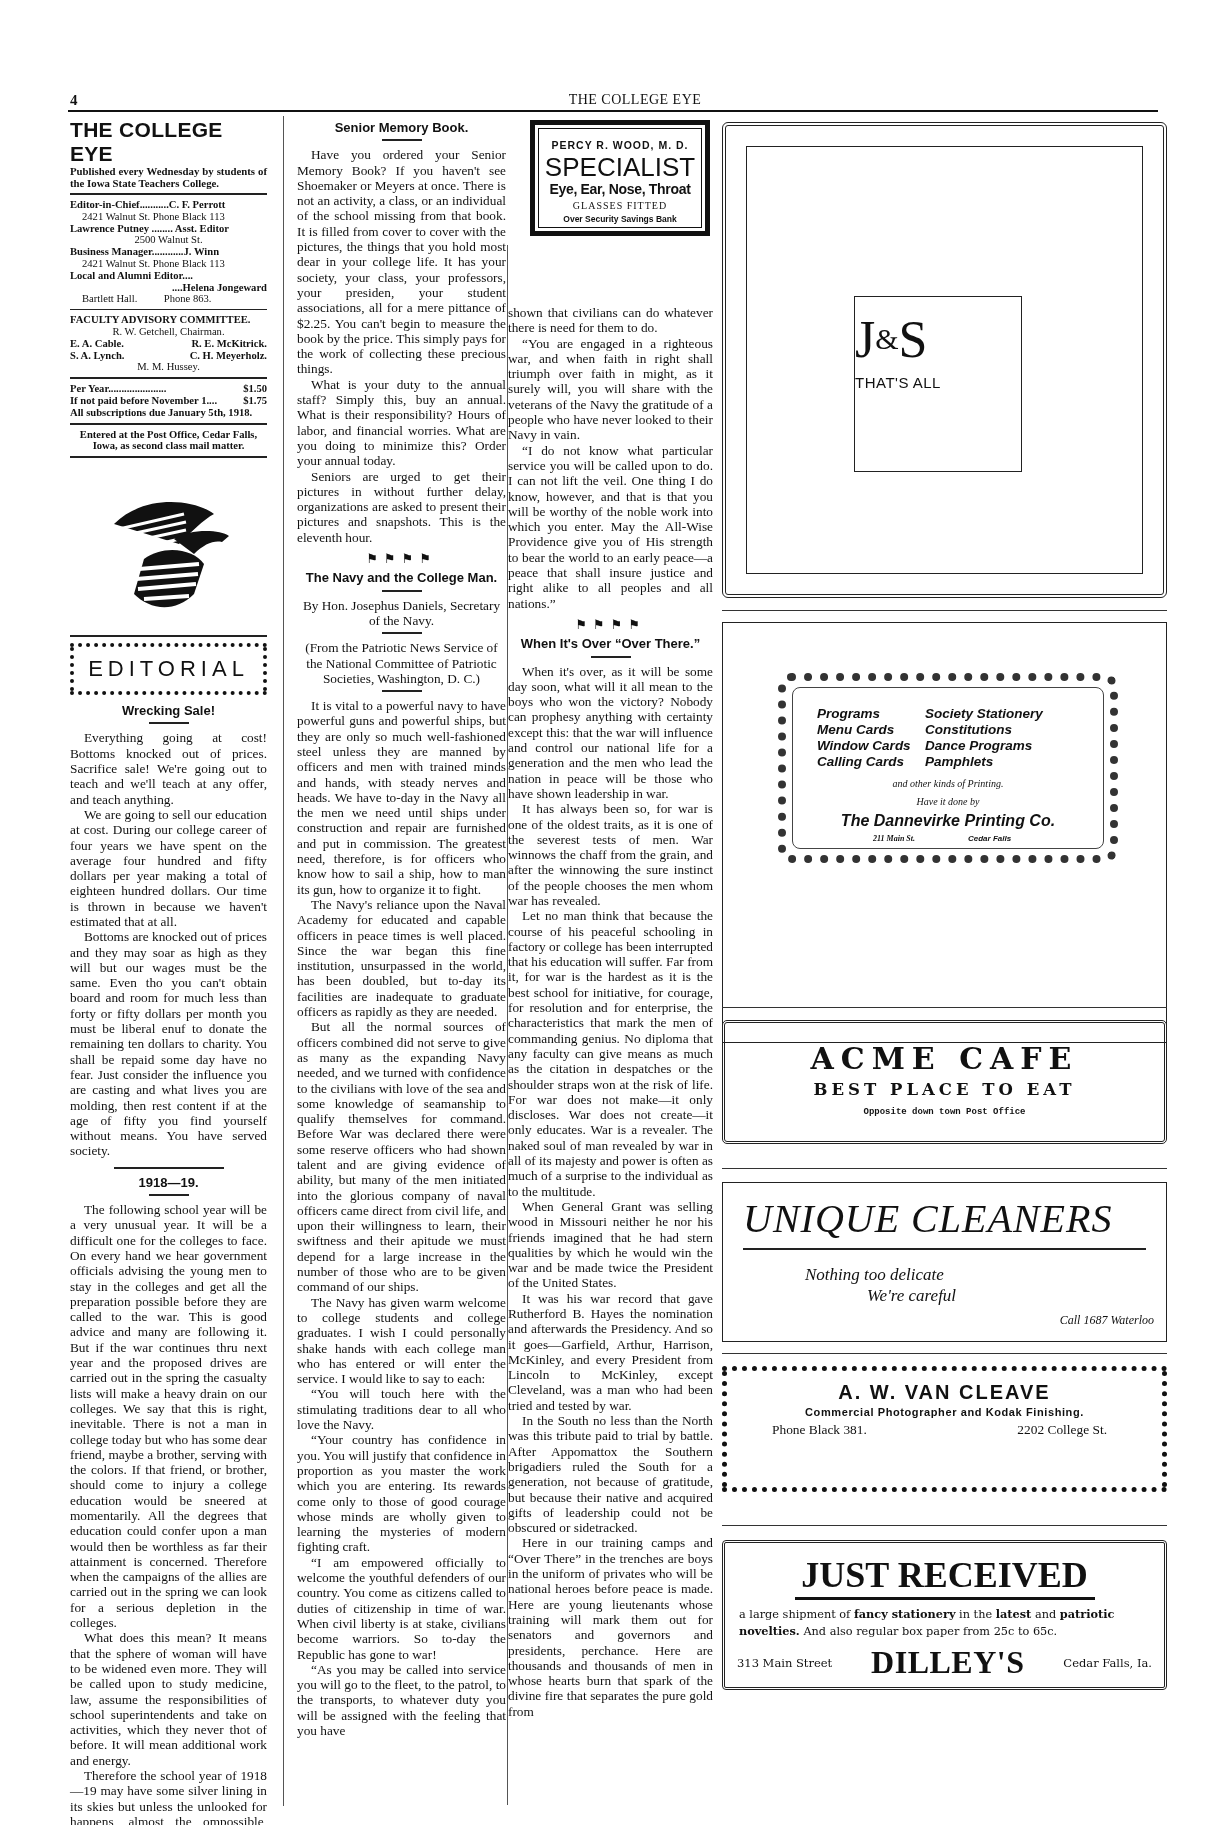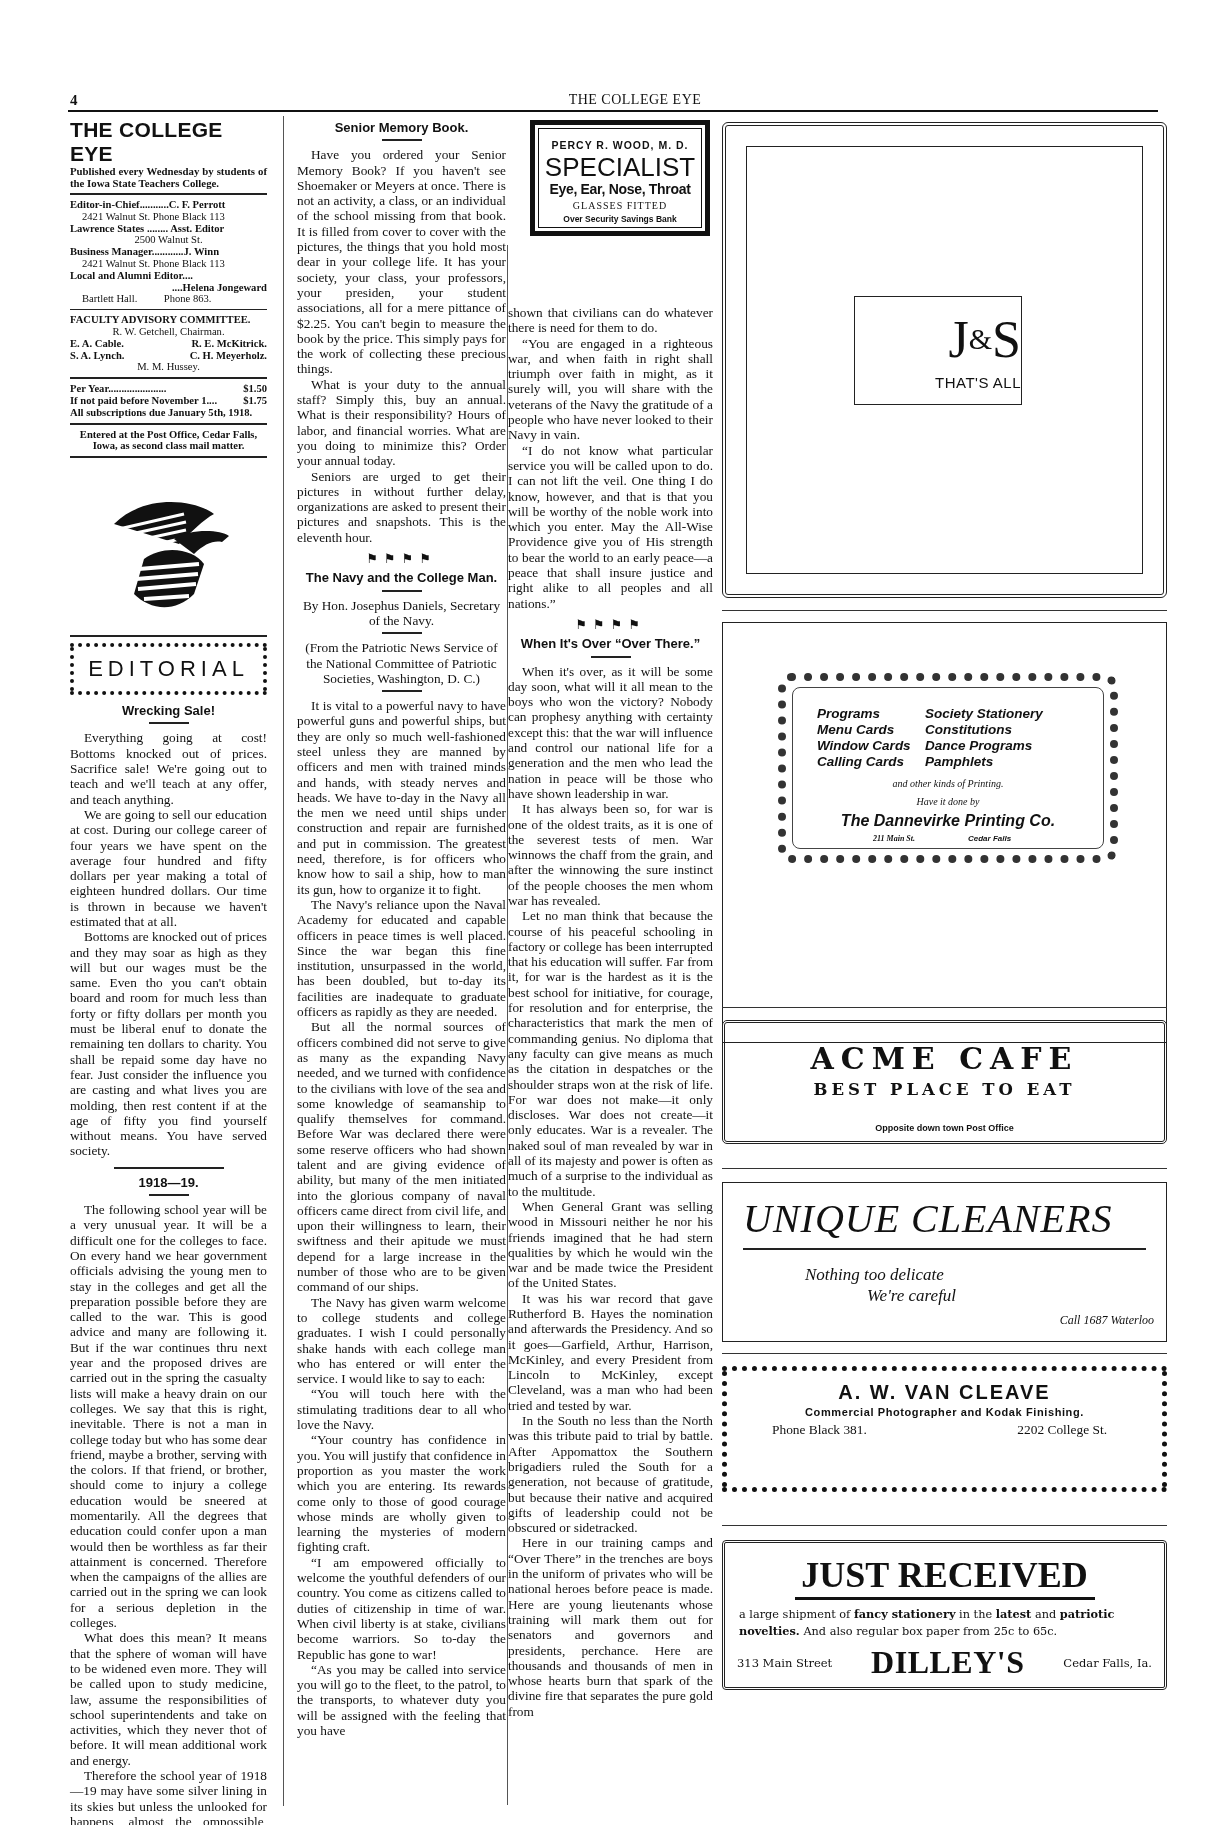--- a/index.html
+++ b/index.html
@@ -42,41 +42,41 @@
   .ad-specialist { position: absolute; left: 530px; top: 120px; width: 180px; height: 116px; border: 5px solid #111; outline: 1px solid #111; outline-offset: -9px; text-align: center; }
   .spec-name { font-family: "Liberation Sans", sans-serif; font-weight: bold; font-size: 10.5px; letter-spacing: 1px; margin-top: 14px; }
   .spec-title { font-family: "Liberation Sans", sans-serif; font-size: 26px; line-height: 28px; margin-top: 2px; }
   .spec-sub { font-family: "Liberation Sans", sans-serif; font-weight: bold; font-size: 14px; letter-spacing: -0.3px; }
   .spec-glasses { font-size: 10px; letter-spacing: 1px; margin-top: 3px; }
   .spec-over { font-family: "Liberation Sans", sans-serif; font-weight: bold; font-size: 8.5px; margin-top: 3px; }
 
   .right { position: absolute; left: 722px; width: 445px; }
   .ad-js-outer { top: 122px; height: 476px; border: 4px double #222; border-radius: 6px; }
   .ad-js-inner { position: absolute; left: 20px; top: 20px; right: 20px; bottom: 20px; border: 1.5px solid #222; }
-  .js-box { position: absolute; left: 128px; top: 170px; width: 168px; height: 109px; border: 1.5px solid #222; text-align: right; }
+  .js-box { position: absolute; left: 128px; top: 170px; width: 168px; height: 176px; border: 1.5px solid #222; text-align: left; }
   .js-logo { font-size: 52px; line-height: 60px; margin-top: 12px; }
   .js-logo .amp { font-size: 30px; vertical-align: 8px; }
   .js-tag { font-family: "Liberation Sans", sans-serif; font-size: 15px; letter-spacing: 0.5px; margin-top: 4px; }
 
   .hsep { position: absolute; left: 722px; width: 445px; height: 1px; background: #333; }
 
   .ad-print-outer { top: 622px; height: 421px; border: 1.5px solid #222; }
   .print-frame { position: absolute; left: 55px; top: 50px; width: 340px; height: 190px; border: 8px dotted #333; border-radius: 14px; }
   .print-inner { position: absolute; left: 6px; top: 6px; right: 6px; bottom: 6px; border: 1px solid #444; border-radius: 8px; }
   .print-grid { position: absolute; left: 24px; top: 18px; display: grid; grid-template-columns: 108px 150px; font-family: "Liberation Sans", sans-serif; font-style: italic; font-weight: bold; font-size: 13.5px; line-height: 16px; }
   .print-other { position: absolute; left: 0; right: 0; top: 90px; text-align: center; font-style: italic; font-size: 10px; }
   .print-have { position: absolute; left: 0; right: 0; top: 108px; text-align: center; font-style: italic; font-size: 10px; }
   .print-co { position: absolute; left: 0; right: 0; top: 124px; text-align: center; font-style: italic; font-family: "Liberation Sans", sans-serif; font-weight: bold; font-size: 16px; }
   .print-addr { position: absolute; left: 80px; top: 146px; font-style: italic; font-size: 8px; font-weight: bold; }
   .print-city { position: absolute; left: 175px; top: 146px; font-style: italic; font-size: 8px; font-weight: bold; font-family: "Liberation Sans", sans-serif; }
 
   .ad-acme { top: 1020px; height: 124px; border: 3px double #222; border-radius: 5px; text-align: center; }
   .acme-title { font-family: "DejaVu Serif", serif; font-weight: bold; font-size: 30px; letter-spacing: 7px; margin-top: 18px; }
   .acme-sub { font-family: "DejaVu Serif", serif; font-weight: bold; font-size: 16.5px; letter-spacing: 4px; margin-top: 4px; }
-  .acme-loc { font-family: Liberation Sans, sans-serif; font-weight: bold; font-size: 9px; margin-top: 24px; }
+  .acme-loc { font-family: Liberation Mono, monospace; font-weight: bold; font-size: 9px; margin-top: 8px; }
 
   .ad-unique { top: 1182px; height: 160px; border: 1.5px solid #222; }
   .unique-title { position: absolute; left: 20px; right: 20px; top: 12px; text-align: left; font-family: "Liberation Serif", serif; font-style: italic; font-size: 40px; letter-spacing: 1px; padding-bottom: 6px; border-bottom: 2px solid #222; }
   .unique-line1 { position: absolute; left: 82px; top: 82px; font-style: italic; font-size: 17px; }
   .unique-line2 { position: absolute; left: 144px; top: 103px; font-style: italic; font-size: 17px; }
   .unique-call { position: absolute; right: 12px; top: 130px; font-style: italic; font-size: 12px; }
 
   .ad-vancleave { top: 1366px; height: 126px; border-top: 5px dotted #111; border-bottom: 5px dotted #111; }
   .ad-vancleave::before, .ad-vancleave::after { content: ""; position: absolute; top: 0; bottom: 0; border-left: 5px dotted #111; }
   .ad-vancleave::before { left: 0; } .ad-vancleave::after { right: 0; }
@@ -102,21 +102,21 @@
 <div class="colsep" style="left:283px"></div>
 <div class="colsep" style="left:507px;top:245px;height:1560px"></div>
 
 <div class="col col1">
   <div class="masthead-title">THE COLLEGE EYE</div>
   <div class="masthead-sub">Published every Wednesday by students of the Iowa State Teachers College.</div>
   <div class="rule"></div>
   <div class="small">
     <div class="bold"><span>Editor-in-Chief</span><span>...........</span><span>C. F. Perrott</span></div>
     <div class="indent">2421 Walnut St.  Phone Black 113</div>
-    <div class="bold"><span>Lawrence States</span><span> ........ </span><span>Asst. Editor</span></div>
+    <div class="bold"><span>Lawrence Putney</span><span> ........ </span><span>Asst. Editor</span></div>
     <div class="center">2500 Walnut St.</div>
     <div class="bold"><span>Business Manager</span><span>............</span><span>J. Winn</span></div>
     <div class="indent">2421 Walnut St.  Phone Black 113</div>
     <div class="bold">Local and Alumni Editor....</div>
     <div class="bold" style="text-align:right">....Helena Jongeward</div>
     <div class="indent" style="white-space:pre">Bartlett Hall.          Phone 863.</div>
   </div>
   <div class="rule-thin"></div>
   <div class="small">
     <div class="bold">FACULTY ADVISORY COMMITTEE.</div>

